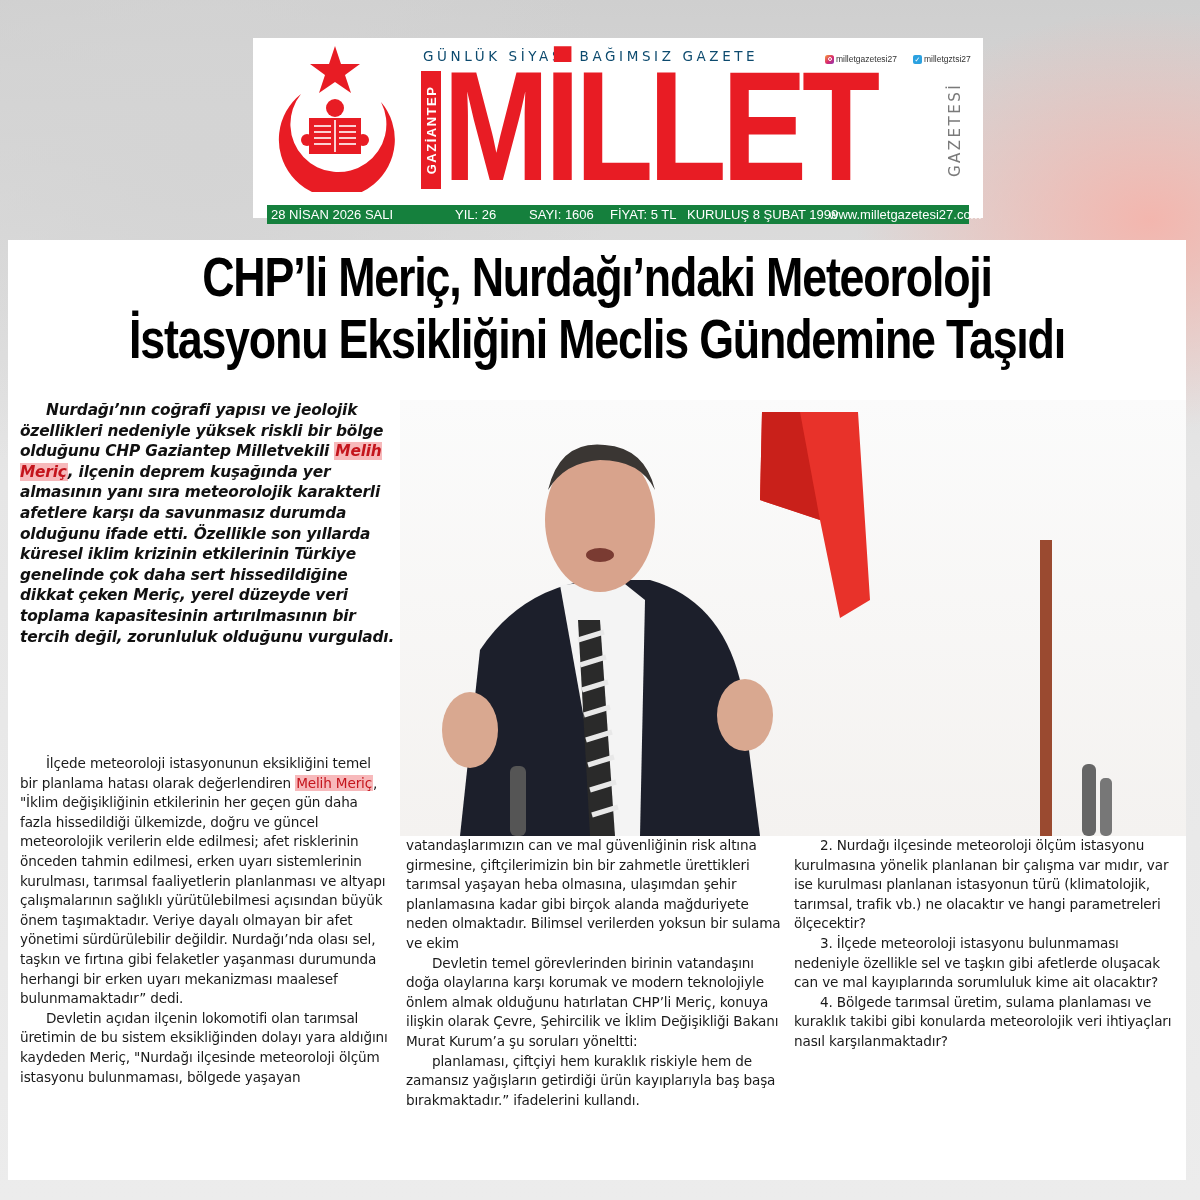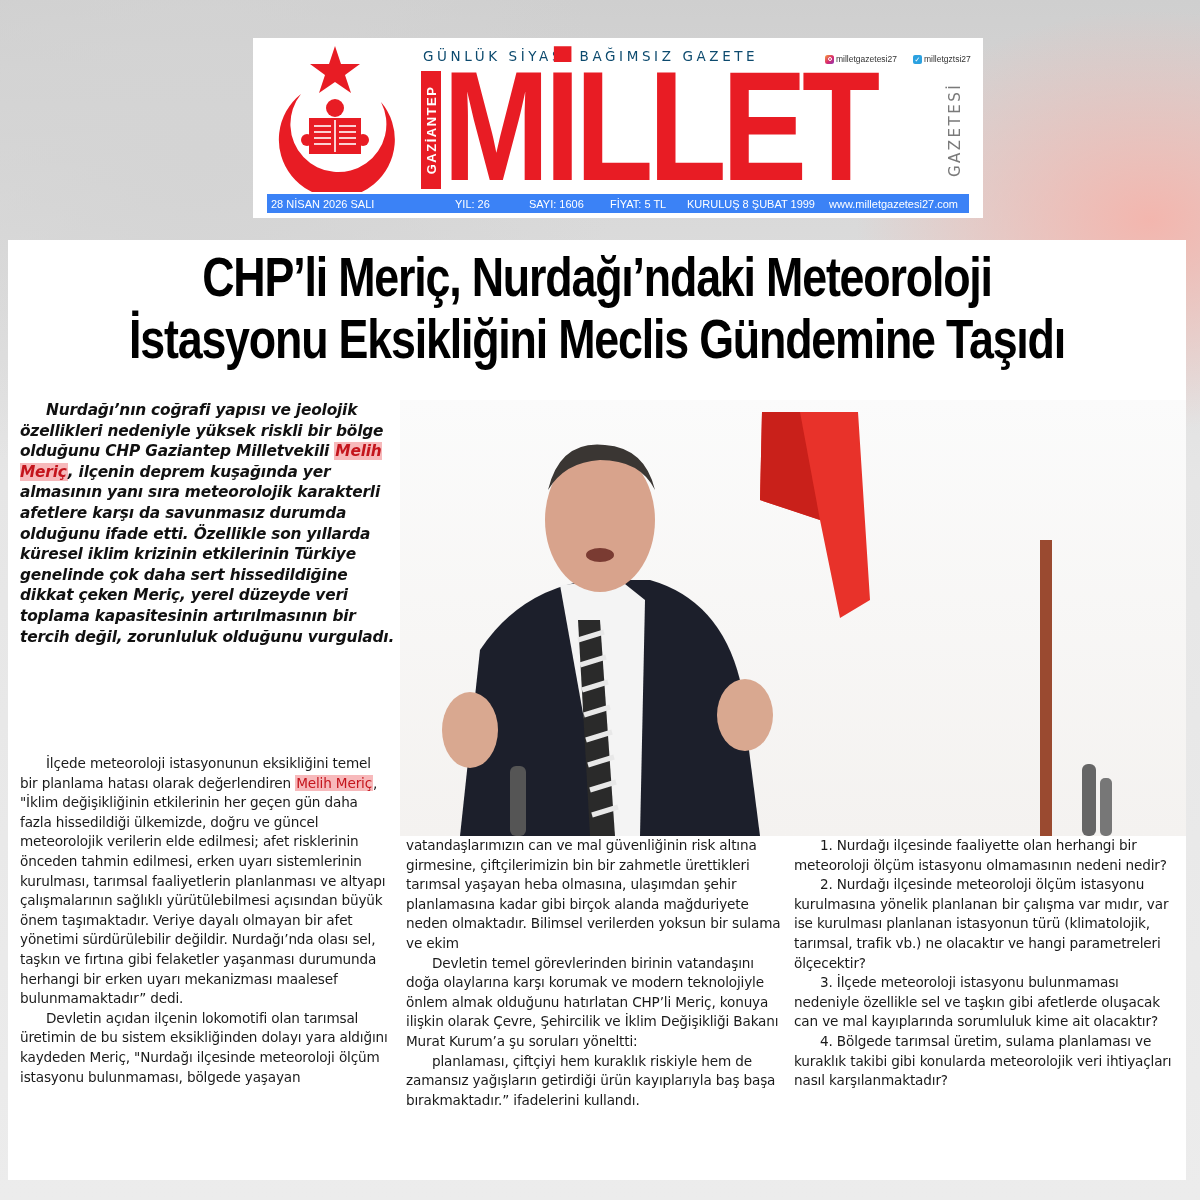--- a/index.html
+++ b/index.html
@@ -58,23 +58,23 @@
     font-size: 156px; line-height: 132px; color: #e81c24; letter-spacing: -6px;
     transform: scaleX(0.82); transform-origin: left center; white-space: nowrap;
   }
   .gazetesi-text {
     position: absolute; left: 702px; top: 92px;
     transform: translate(-50%, -50%) rotate(-90deg);
     font-family: "DejaVu Sans", sans-serif; font-size: 15px; letter-spacing: 2.5px;
     color: #7a7a7a; white-space: nowrap;
   }
   .info-bar {
-    position: absolute; left: 14px; top: 156px; width: 702px; height: 19px;
-    background: #3b82f6; color: #fff;
-    font-family: "Liberation Sans", sans-serif; font-size: 11px;
+    position: absolute; left: 14px; top: 167px; width: 702px; height: 19px;
+    background: #15803d; color: #fff;
+    font-family: "Liberation Sans", sans-serif; font-size: 13px;
     display: flex; align-items: center;
   }
   .info-bar span { position: absolute; white-space: nowrap; }
 
   
   .article {
     position: absolute; left: 8px; top: 240px; width: 1178px; height: 940px;
     background: #ffffff;
     padding-left: 16px;
   }
@@ -225,18 +225,17 @@
     <p>Devletin açıdan ilçenin lokomotifi olan tarımsal üretimin de bu sistem eksikliğinden dolayı yara aldığını kaydeden Meriç, "Nurdağı ilçesinde meteoroloji ölçüm istasyonu bulunmaması, bölgede yaşayan</p>
   </div>
 
   <div class="body-col col2">
     <p class="noindent">vatandaşlarımızın can ve mal güvenliğinin risk altına girmesine, çiftçilerimizin bin bir zahmetle ürettikleri tarımsal yaşayan heba olmasına, ulaşımdan şehir planlamasına kadar gibi birçok alanda mağduriyete neden olmaktadır. Bilimsel verilerden yoksun bir sulama ve ekim</p>
     <p>Devletin temel görevlerinden birinin vatandaşını doğa olaylarına karşı korumak ve modern teknolojiyle önlem almak olduğunu hatırlatan CHP’li Meriç, konuya ilişkin olarak Çevre, Şehircilik ve İklim Değişikliği Bakanı Murat Kurum’a şu soruları yöneltti:</p>
     <p>planlaması, çiftçiyi hem kuraklık riskiyle hem de zamansız yağışların getirdiği ürün kayıplarıyla baş başa bırakmaktadır.” ifadelerini kullandı.</p>
   </div>
 
   <div class="body-col col3">
-    <p>1. Nurdağı ilçesinde faaliyette olan herhangi bir meteoroloji ölçüm istasyonu olmamasının nedeni nedir?</p>
     <p>2. Nurdağı ilçesinde meteoroloji ölçüm istasyonu kurulmasına yönelik planlanan bir çalışma var mıdır, var ise kurulması planlanan istasyonun türü (klimatolojik, tarımsal, trafik vb.) ne olacaktır ve hangi parametreleri ölçecektir?</p>
     <p>3. İlçede meteoroloji istasyonu bulunmaması nedeniyle özellikle sel ve taşkın gibi afetlerde oluşacak can ve mal kayıplarında sorumluluk kime ait olacaktır?</p>
     <p>4. Bölgede tarımsal üretim, sulama planlaması ve kuraklık takibi gibi konularda meteorolojik veri ihtiyaçları nasıl karşılanmaktadır?</p>
   </div>
 </div>
 
 </body></html>

